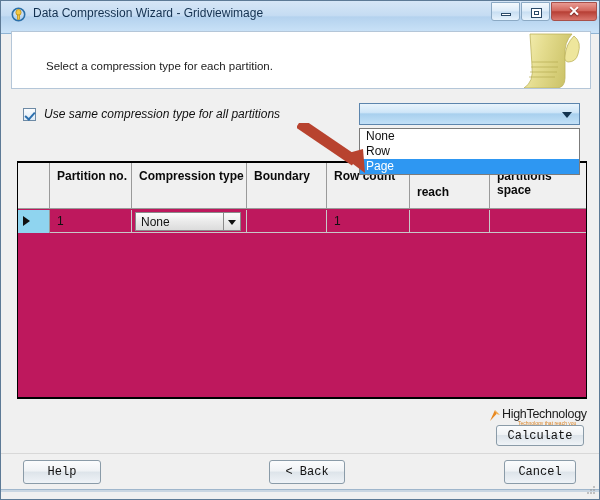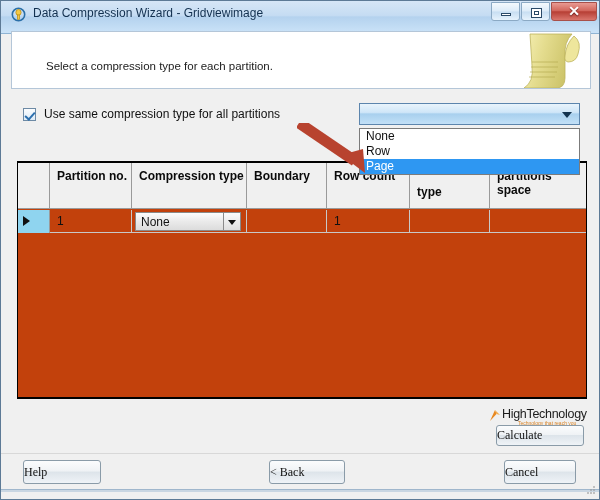--- a/index.html
+++ b/index.html
@@ -156,20 +156,21 @@
     width: 4px; height: 8px;
     border: solid #2b6fae;
     border-width: 0 2px 2px 0;
     transform: rotate(42deg);
   }
   .chk-label {
     margin-left: 8px;
     font-size: 12px;
     color: #111;
     white-space: nowrap;
+    font-style: italic;
   }
 
   
   .combo {
     position: absolute;
     left: 358px; top: 102px;
     width: 221px; height: 22px;
     border: 1px solid #5c85ad;
     background: linear-gradient(to bottom, #e9f4fc 0%, #cfe6f8 42%, #a8d0ee 50%, #c2e0f7 100%);
     box-sizing: border-box;
@@ -216,21 +217,21 @@
 
   
   .grid {
     position: absolute;
     left: 16px; top: 160px;
     width: 570px; height: 238px;
     border-top: 2px solid #000;
     border-bottom: 2px solid #000;
     border-left: 1px solid #000;
     border-right: 1px solid #000;
-    background: #c2410c;
+    background: #be185d;
     box-sizing: border-box;
     overflow: hidden;
   }
   .grid-head {
     position: absolute;
     left: 0; top: 0;
     width: 100%;
     height: 46px;
     background: #f0f0f0;
     border-bottom: 1px solid #9a9a9a;
@@ -375,24 +376,24 @@
     border-top: 1px solid #9fb6cc;
   }
 
   
   .btn {
     position: absolute;
     box-sizing: border-box;
     border: 1px solid #8a9ba8;
     border-radius: 3px;
     background: linear-gradient(to bottom, #fbfcfd 0%, #eff2f5 46%, #dde4ea 50%, #eff3f7 100%);
-    font-family: Liberation Serif, serif;
+    font-family: Liberation Mono, monospace;
     font-size: 12px;
     color: #101010;
-    text-align: left;
+    text-align: center;
     cursor: pointer;
     padding: 0;
   }
   .btn.focus {
     border: 1px solid #2e8fd6;
     box-shadow: 0 0 0 1px #8fcdf0 inset;
     background: linear-gradient(to bottom, #f6fbfe 0%, #e3f1fb 46%, #cfe7f8 50%, #e8f4fd 100%);
   }
   .btn.disabled {
     color: #a3a3a3;
@@ -469,21 +470,21 @@
     <span class="combo-arrow"></span>
   </div>
 
   <div class="grid">
     <div class="grid-head">
       <div class="hcell corner" style="left:0;width:32px"></div>
       <div class="hcell" style="left:32px;width:82px">Partition no.</div>
       <div class="hcell" style="left:114px;width:115px">Compression type</div>
       <div class="hcell" style="left:309px;width:83px">Row count</div>
       <div class="hcell" style="left:229px;width:80px">Boundary</div>
-      <div class="hcell" style="left:392px;width:80px;padding-top:22px">type</div>
+      <div class="hcell" style="left:392px;width:80px;padding-top:22px">reach</div>
       <div class="hcell" style="left:472px;width:96px;padding-top:6px;border-right:none">partitions space</div>
     </div>
 
     <div class="grid-row">
       <div class="rowsel" style="width:32px">
         <span class="rowsel-arrow"></span>
       </div>
       <div class="dcell" style="left:32px;width:82px">1</div>
       <div class="dcell" style="left:114px;width:115px">
         <span class="cell-combo">

